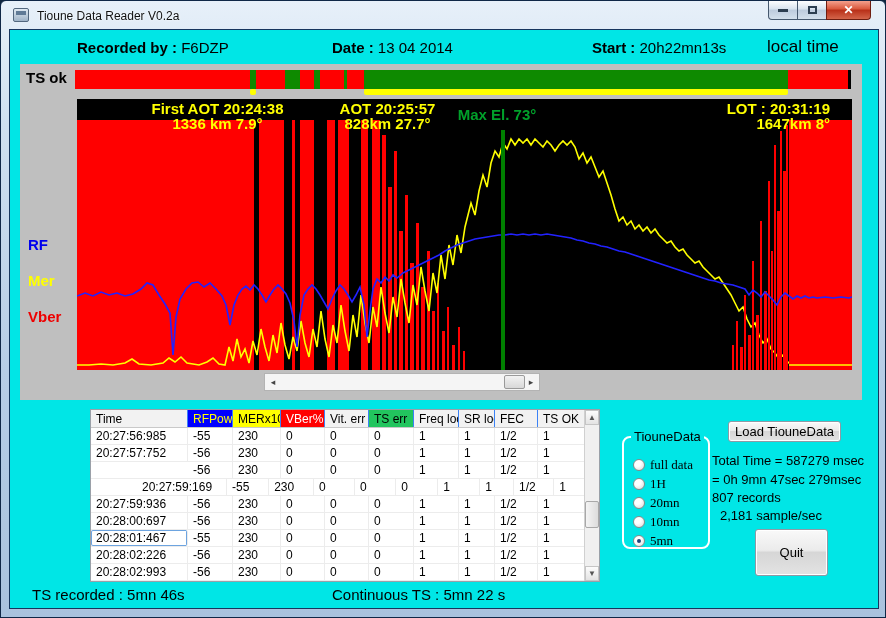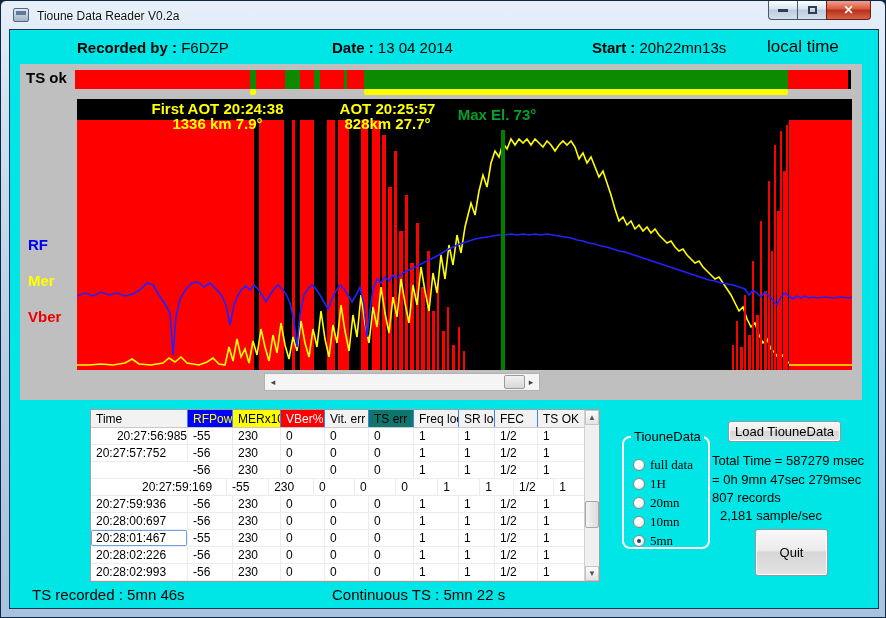--- a/index.html
+++ b/index.html
@@ -206,45 +206,49 @@
           </svg>
         <div class="ann ann-first">
           <div>First AOT 20:24:38</div>
           <div>1336 km 7.9°</div>
         </div>
         <div class="ann ann-aot">
           <div>AOT 20:25:57</div>
           <div>828km 27.7°</div>
         </div>
         <div class="ann ann-maxel">Max El. 73°</div>
+        <div class="ann ann-lot">
+          <div>LOT : 20:31:19</div>
+          <div>1647km 8°</div>
+        </div>
       </div>
 
       <div class="hscroll">
         <div class="hs-arrow left">◂</div>
         <div class="hs-thumb"></div>
         <div class="hs-arrow right">▸</div>
       </div>
     </div>
 
     <div class="grid">
       <div class="grid-head" id="gridhead">
           <div class="hc" style="width: 97px; background: rgb(242, 242, 242); color: rgb(0, 0, 0);">Time</div>
           <div class="hc" style="width: 45px; background: rgb(0, 0, 255); color: rgb(255, 255, 0);">RFPower</div>
           <div class="hc" style="width: 48px; background: rgb(255, 255, 0); color: rgb(0, 0, 0);">MERx10</div>
           <div class="hc" style="width: 44px; background: rgb(255, 0, 0); color: rgb(255, 255, 255);">VBer%</div>
           <div class="hc" style="width: 44px; background: rgb(242, 242, 242); color: rgb(0, 0, 0);">Vit. err</div>
-          <div class="hc" style="width: 45px; background: #0f766e; color: rgb(0, 0, 0);">TS err</div>
+          <div class="hc" style="width: 45px; background: #22c55e; color: rgb(0, 0, 0);">TS err</div>
           <div class="hc" style="width: 45px; background: rgb(242, 242, 242); color: rgb(0, 0, 0);">Freq lock</div>
           <div class="hc" style="width: 36px; background: rgb(242, 242, 242); color: rgb(0, 0, 0);">SR lock</div>
           <div class="hc" style="width: 43px; background: rgb(242, 242, 242); color: rgb(0, 0, 0);">FEC</div>
           <div class="hc" style="width: 48px; background: rgb(242, 242, 242); color: rgb(0, 0, 0);">TS OK</div>
         </div>
       <div class="grid-body" id="gridbody">
           <div class="row">
-            <div class="cell" style="width: 97px; text-align: right;">20:27:56:985</div>
+            <div class="cell" style="width: 97px;">20:27:56:985</div>
             <div class="cell" style="width: 45px;">-55</div>
             <div class="cell" style="width: 48px;">230</div>
             <div class="cell" style="width: 44px;">0</div>
             <div class="cell" style="width: 44px;">0</div>
             <div class="cell" style="width: 45px;">0</div>
             <div class="cell" style="width: 45px;">1</div>
             <div class="cell" style="width: 36px;">1</div>
             <div class="cell" style="width: 43px;">1/2</div>
             <div class="cell" style="width: 48px;">1</div>
           </div>

